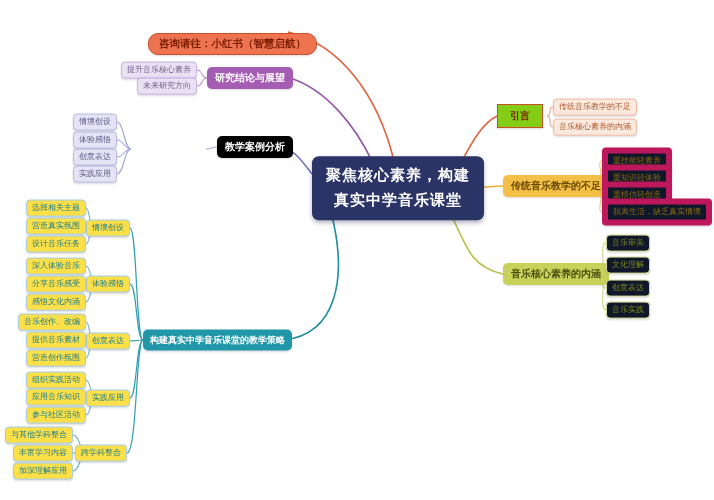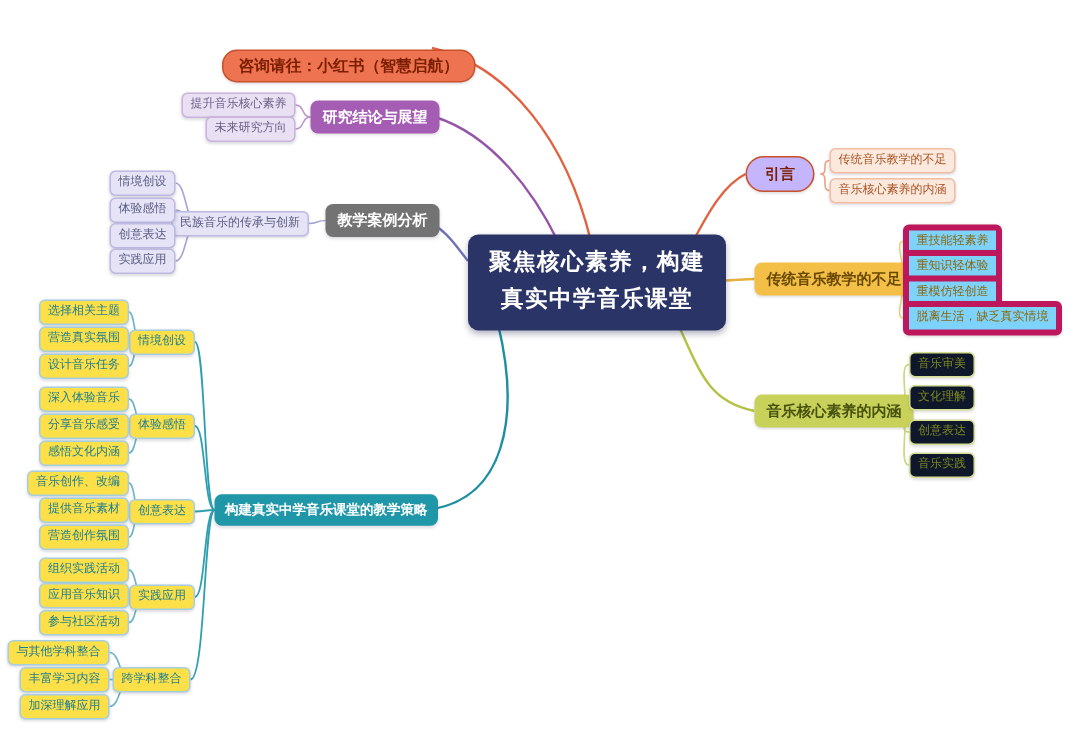--- a/index.html
+++ b/index.html
@@ -16,28 +16,28 @@
   }
   .central{
     width:172px;white-space:normal;text-align:center;
     background:#2b3467;color:#ffffff;font-size:15px;font-weight:700;
     line-height:1.65;letter-spacing:1px;padding:7px 10px;border-radius:7px;
     box-shadow:0 2px 4px rgba(40,40,80,.35);
   }
   .branch{font-size:10px;font-weight:700;padding:4px 8px;border-radius:5px;}
   .leaf{font-size:8px;padding:2px 5px;border-radius:4px;line-height:1.35;}
   .callout-orange{background:#ee7350;border:1.5px solid #c8502a;color:#7a1e00;border-radius:10px;font-size:10.5px;font-weight:700;padding:3px 10px;margin-top:12px;}
-  .branch-orange{background:#c4b5fd;border:1.5px solid #c8502a;color:#7a1e00;border-radius:12px;}
+  .branch-orange{background:#84cc16;border:1.5px solid #c8502a;color:#7a1e00;border-radius:0;}
   .leaf-orange{background:#fce9dd;border:1px solid #f2bda4;color:#a85325;}
   .branch-purple{background:#a55cb3;color:#ffffff;}
   .leaf-purple{background:#e9e1f3;border:1px solid #c9b4de;color:#6d6189;margin-left:14px;}
-  .branch-indigo{background:#737373;color:#ffffff;}
+  .branch-indigo{background:#000000;color:#ffffff;}
   .leaf-indigo{background:#e5e3f5;border:1px solid #bcbae2;color:#595d85;}
   .branch-amber{background:#f3bf47;color:#6b4a00;}
-  .leaf-amber{background:#7dd3fc;border:4px solid #be185d;color:#8a690f;}
+  .leaf-amber{background:#0f172a;border:6px solid #be185d;color:#8a690f;}
   .branch-olive{background:#c8d25b;color:#49520f;}
   .leaf-olive{background:#0f172a;border:1px solid #d4dd90;color:#7c8620;}
   .branch-teal{background:#1f97a8;color:#ffffff;}
   .leaf-teal{background:#fde047;border:1px solid #a7cede;color:#1d7d91;}
 </style>
 </head>
 <body>
 
 <div id="canvas">
 
@@ -98,21 +98,20 @@
 
   <div class="node central" style="left:312px;top:188px">聚焦核心素养，构建真实中学音乐课堂</div>
 
   <div class="node callout-orange" style="left:148px;top:32px">咨询请往：小红书（智慧启航）</div>
 
   <div class="node branch branch-purple" style="left:207px;top:78px">研究结论与展望</div>
   <div class="node leaf leaf-purple" style="right:517px;top:70px">提升音乐核心素养</div>
   <div class="node leaf leaf-purple" style="right:517px;top:86px">未来研究方向</div>
 
   <div class="node branch branch-indigo" style="left:217px;top:147px">教学案例分析</div>
-  <div class="node leaf leaf-indigo" style="right:508px;top:149px">民族音乐的传承与创新</div>
   <div class="node leaf leaf-indigo" style="right:597px;top:122px">情境创设</div>
   <div class="node leaf leaf-indigo" style="right:597px;top:140px">体验感悟</div>
   <div class="node leaf leaf-indigo" style="right:597px;top:157px">创意表达</div>
   <div class="node leaf leaf-indigo" style="right:597px;top:174px">实践应用</div>
 
   <div class="node branch branch-orange" style="left:497px;top:116px;padding:4px 12px">引言</div>
   <div class="node leaf leaf-orange" style="left:553px;top:107px">传统音乐教学的不足</div>
   <div class="node leaf leaf-orange" style="left:553px;top:127px">音乐核心素养的内涵</div>
 
   <div class="node branch branch-amber" style="left:503px;top:186px">传统音乐教学的不足</div>

